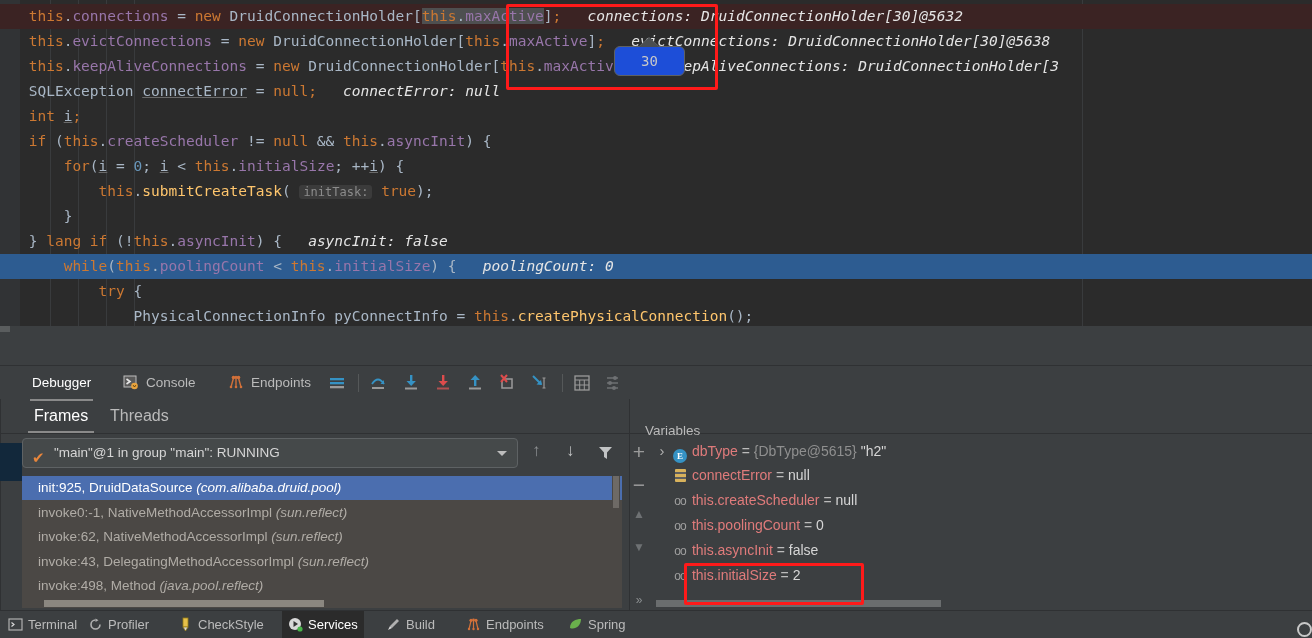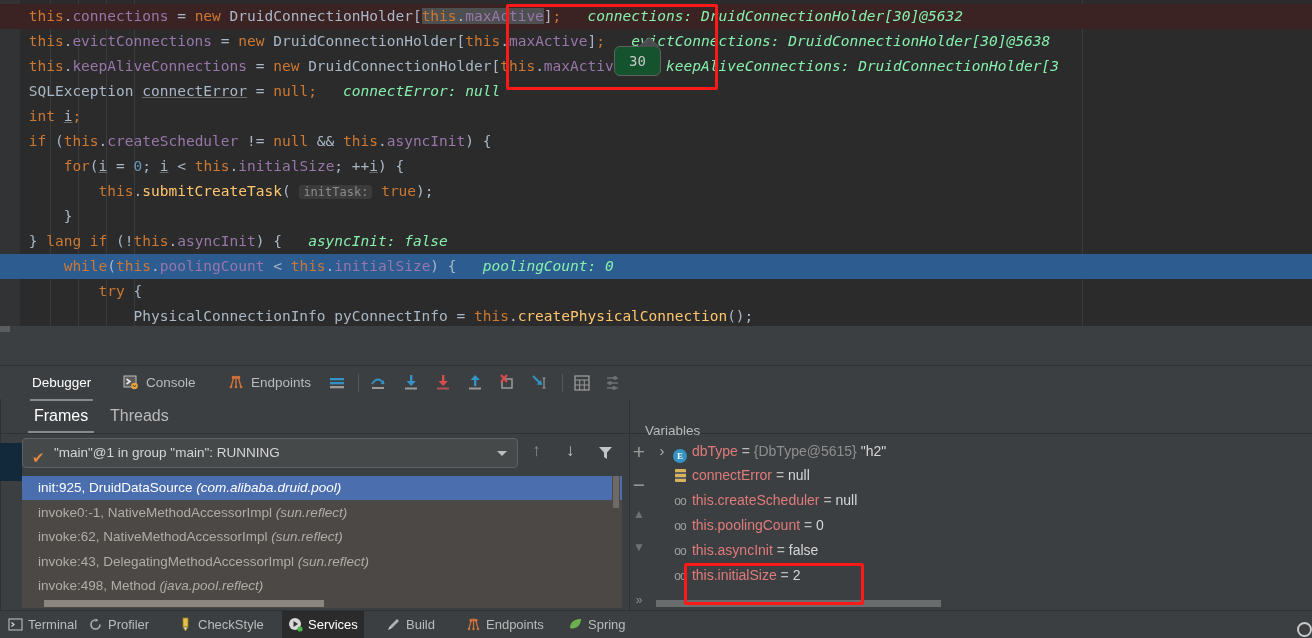--- a/index.html
+++ b/index.html
@@ -35,34 +35,34 @@
   .code-line .ind { display:inline-block; }
   .ln-exception { background:#3b2323; }
   .ln-current  { background:#2d5c91; }
 
   .kw   { color:#cc7832; }         
   .fld  { color:#9876aa; }         
   .typ  { color:#a9b7c6; }
   .num  { color:#6897bb; }
   .mth  { color:#ffc66d; }
   .pl   { color:#a9b7c6; }
-  .hint { color:#86efac; font-style:italic; }
+  .hint { color:#e5e5e5; font-style:italic; }
   .hintbox {
     color:#8c8c8c; background:#3b3b3b; font-style:normal;
     font-size:12px; padding:0 4px; border-radius:3px;
   }
   .under { text-decoration:underline; text-decoration-color:#6a6a6a; }
   .sel { background:#4e4f50; }
 
   
   .valuetip {
     position:absolute; z-index:20;
-    background:#14532d; border:1px solid #5e6163; border-radius:6px;
+    background:#1d4ed8; border:1px solid #5e6163; border-radius:6px;
     color:#c8c8c8; font-family:"DejaVu Sans Mono", monospace; font-size:14px;
-    padding:4px 14px; line-height:20px;
+    padding:4px 26px; line-height:20px;
   }
   .valuetip .arrow {
     position:absolute; left:24px; top:-9px; width:0; height:0;
     border-left:10px solid transparent; border-right:10px solid transparent;
     border-bottom:9px solid #4a4d4f;
   }
   .valuetip .arrow2 {
     position:absolute; left:23px; top:-10px; width:0; height:0;
     border-left:11px solid transparent; border-right:11px solid transparent;
     border-bottom:10px solid #5e6163;

